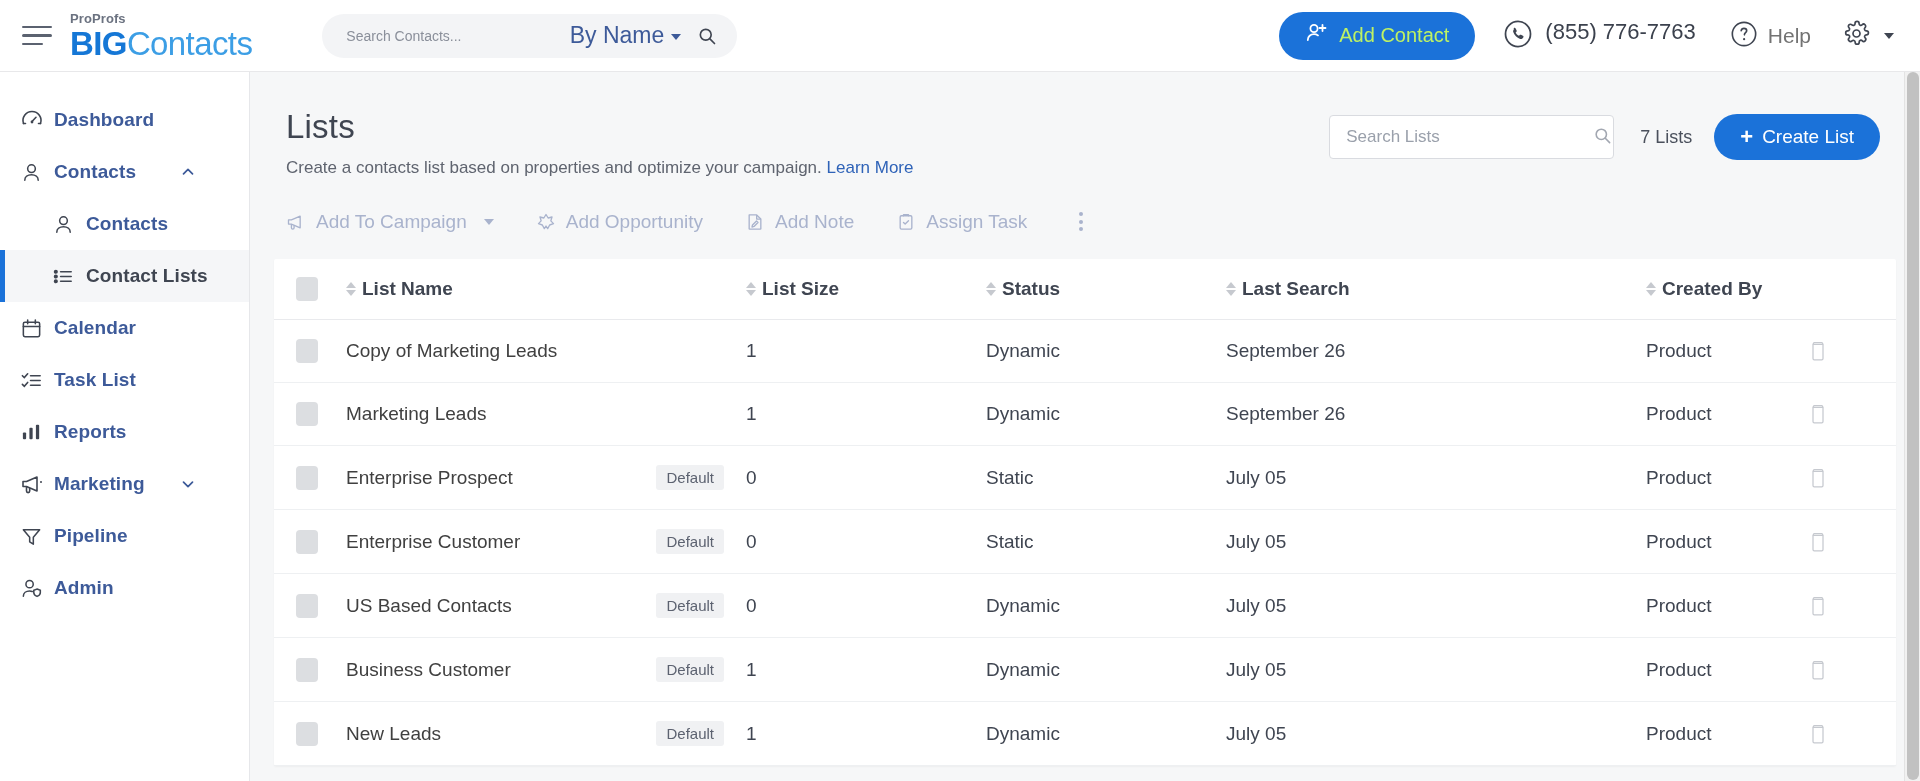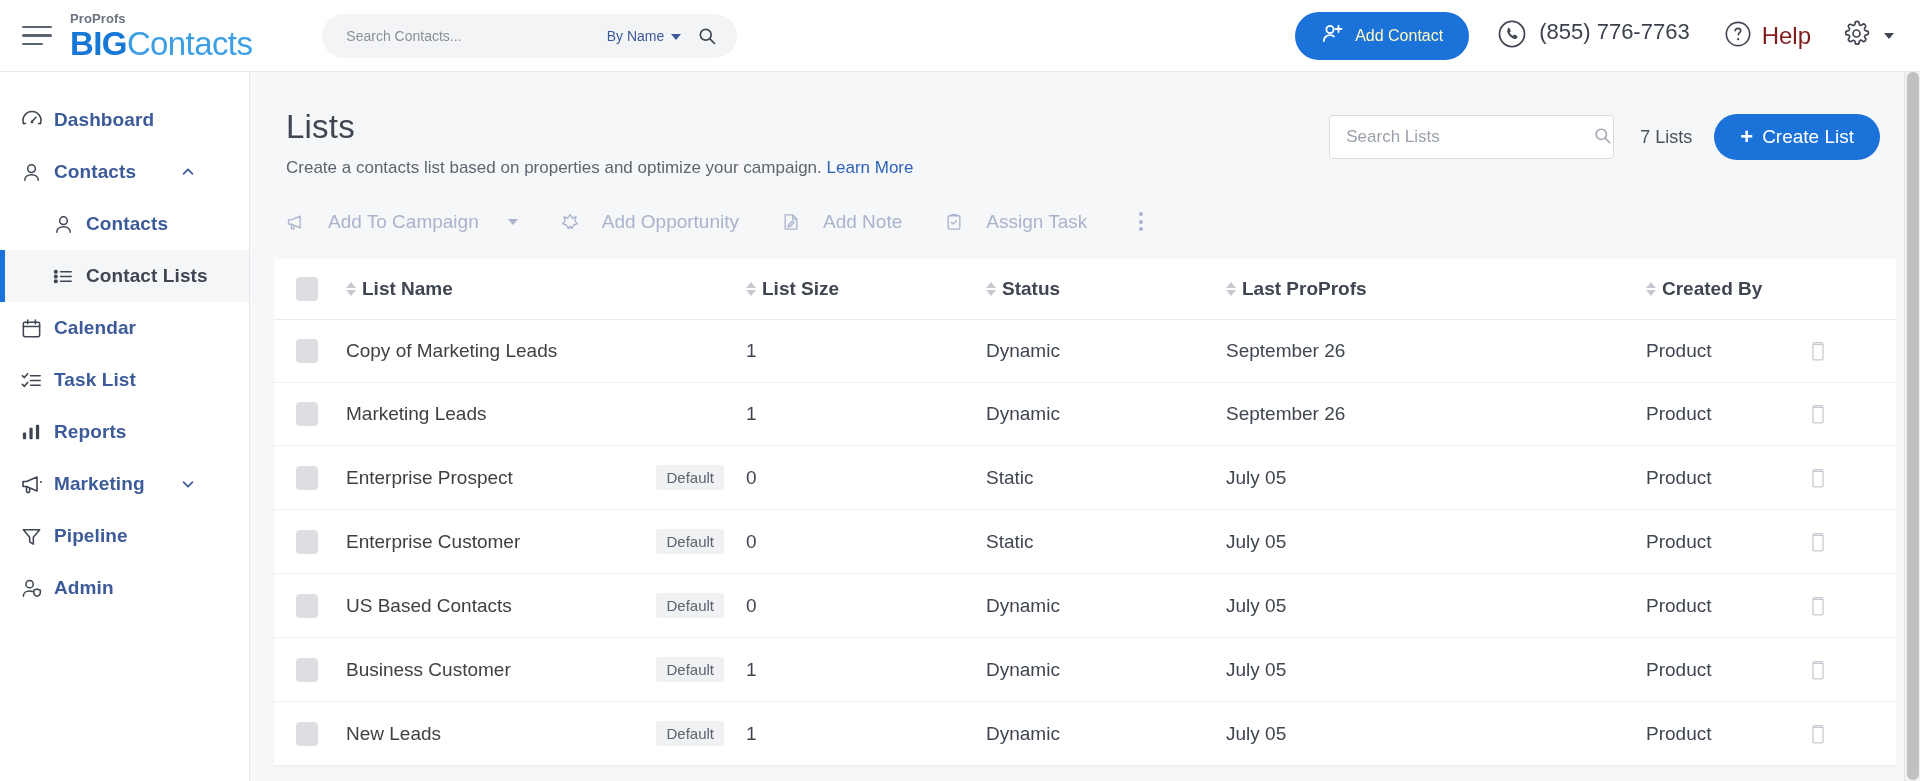--- a/index.html
+++ b/index.html
@@ -41,40 +41,40 @@
     width: 415px; height: 44px;
     background: #f3f4f6; border-radius: 22px;
     display: flex; align-items: center;
     padding: 0 20px 0 24px;
   }
   .search-input {
     flex: 1; border: none; background: transparent; outline: none;
     font-size: 14px; color: #5a6070; font-family: inherit;
   }
   .search-input::placeholder { color: #8a8f9a; }
-  .by-name { font-size: 14px; color: #3d5a99; font-weight: 500; white-space: nowrap; cursor: pointer; }
+  .by-name { font-size: 23px; color: #3d5a99; font-weight: 500; white-space: nowrap; cursor: pointer; }
   .caret-down {
     display: inline-block; width: 0; height: 0; margin-left: 7px;
     border-left: 5px solid transparent; border-right: 5px solid transparent;
     border-top: 6px solid #3d5a99; vertical-align: middle;
   }
   .search-go { margin-left: 16px; cursor: pointer; display: flex; }
 
   .spacer { flex: 1; }
 
   .btn-add-contact {
     display: flex; align-items: center; gap: 10px;
-    background: #1b72d9; color: #fef9c3; border: none; border-radius: 26px;
-    height: 48px; padding: 0 26px; font-size: 16px; cursor: pointer;
+    background: #1b72d9; color: #bef264; border: none; border-radius: 26px;
+    height: 48px; padding: 0 26px; font-size: 20px; cursor: pointer;
     font-family: inherit; white-space: nowrap;
   }
   .phone-block { display: flex; align-items: flex-start; gap: 12px; margin-left: 28px; }
   .phone-num { font-size: 22px; color: #3b414d; font-weight: 500; white-space: nowrap; }
   .help-block { display: flex; align-items: center; gap: 10px; margin-left: 34px; cursor: pointer; }
-  .help-text { font-size: 24px; color: #7f1d1d; font-weight: 500; }
+  .help-text { font-size: 21px; color: #737373; font-weight: 500; }
   .gear-block { display: flex; align-items: center; gap: 7px; margin-left: 32px; cursor: pointer; }
 
   
   .body-wrap { display: flex; height: 709px; }
 
   
   .sidebar {
     width: 250px; flex: 0 0 250px;
     background: #ffffff; border-right: 1px solid #e6e7ea;
     padding-top: 22px;
@@ -127,21 +127,21 @@
     white-space: nowrap;
   }
   .btn-create .plus { font-size: 22px; font-weight: bold; line-height: 1; }
 
   
   .action-bar {
     display: flex; align-items: center; gap: 0;
     padding: 28px 0 22px 36px;
   }
   .action-item {
-    display: flex; align-items: center; gap: 22px;
+    display: flex; align-items: center; gap: 10px;
     color: #a9b3cd; font-size: 19px; margin-right: 42px; cursor: pointer; white-space: nowrap;
   }
   .action-item .ac { display: flex; }
   .kebab { display: flex; flex-direction: column; gap: 3.5px; cursor: pointer; padding: 6px 10px; }
   .kebab i { width: 4px; height: 4px; border-radius: 50%; background: #a9b3cd; display: block; }
 
   
   .table-card {
     background: #fff; margin: 0 24px 0 24px; border-radius: 2px;
     box-shadow: 0 1px 2px rgba(0,0,0,0.04);
@@ -501,21 +501,21 @@
                   </span>
                   <span>Status</span>
                 </span>
             </th>
             <th>
               <span class="th-inner">
                   <span class="sorter">
                     <i class="up"></i>
                     <i class="dn"></i>
                   </span>
-                  <span>Last ProProfs</span>
+                  <span>Last Search</span>
                 </span>
             </th>
             <th>
               <span class="th-inner">
                   <span class="sorter">
                     <i class="up"></i>
                     <i class="dn"></i>
                   </span>
                   <span>Created By</span>
                 </span>

